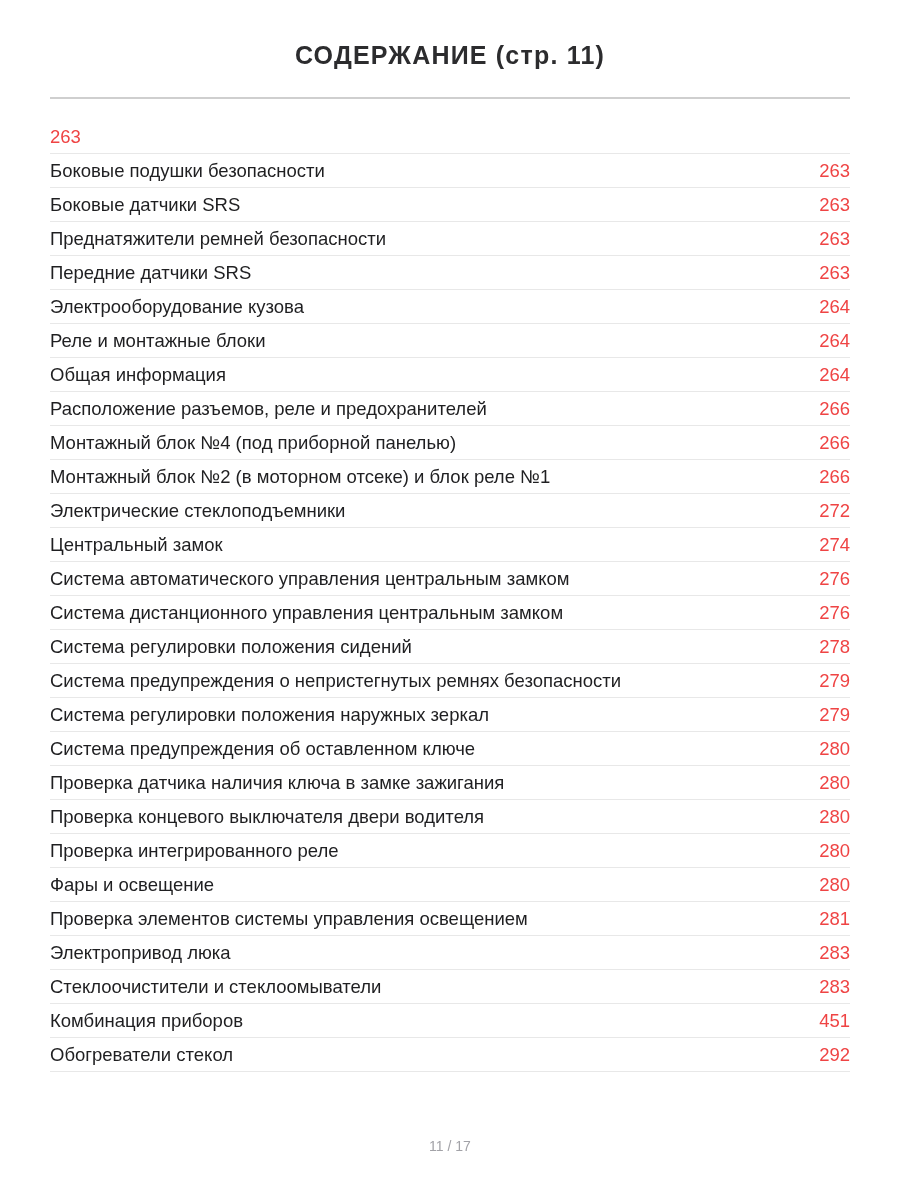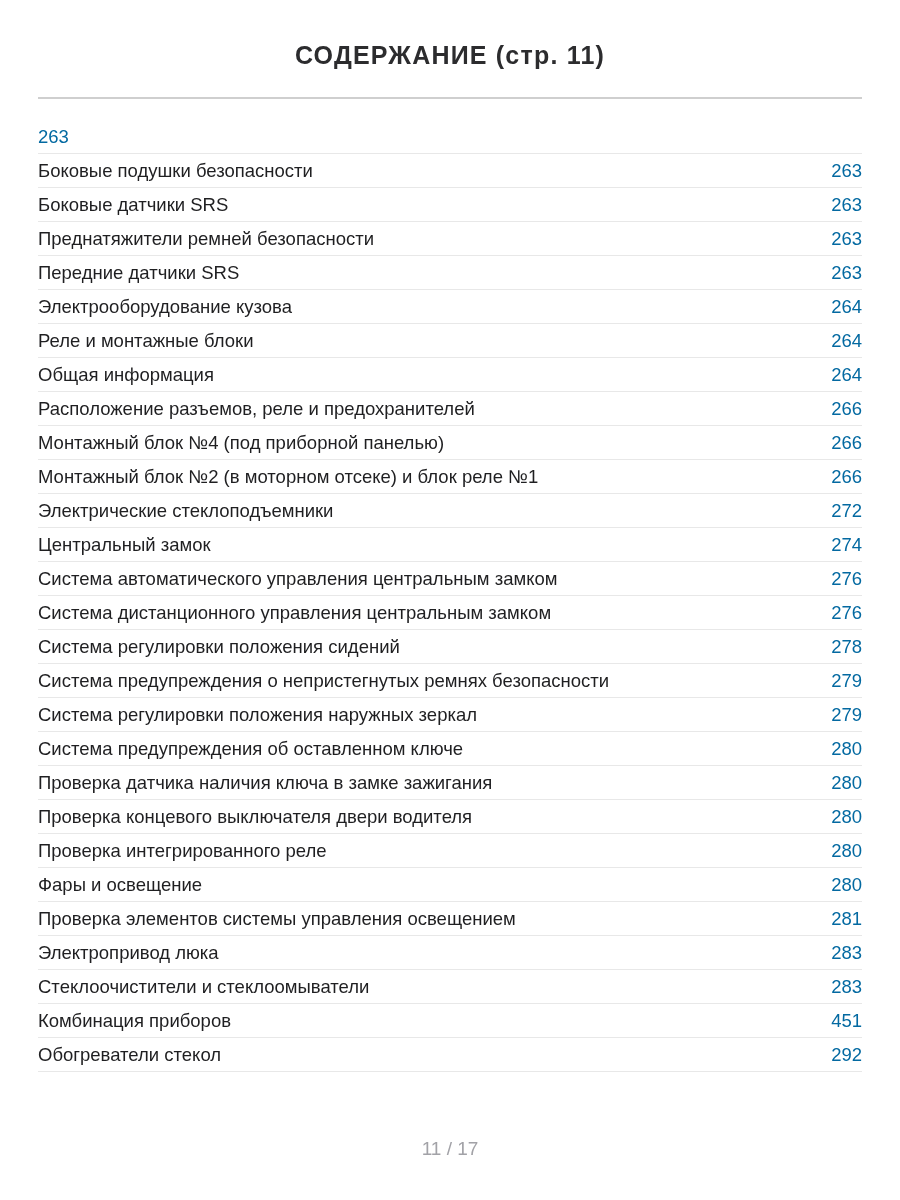--- a/index.html
+++ b/index.html
@@ -6,21 +6,21 @@
     margin: 0;
     padding: 0;
     background: #ffffff;
     font-family: "Liberation Sans", sans-serif;
     -webkit-font-smoothing: antialiased;
   }
   .page {
     width: 900px;
     height: 1200px;
     box-sizing: border-box;
-    padding: 0 38px;
+    padding: 0 50px;
     background: #ffffff;
     overflow: hidden;
   }
   .title {
     margin: 0;
     padding-top: 40px;
     height: 30px;
     line-height: 30px;
     text-align: center;
     font-size: 25px;
@@ -49,27 +49,27 @@
   .toc-label {
     font-size: 18.5px;
     color: #1f1f21;
     white-space: nowrap;
     overflow: hidden;
     text-overflow: ellipsis;
     padding-right: 20px;
   }
   .toc-page {
     font-size: 18.5px;
-    color: #0369a1;
+    color: #ef4444;
     flex: 0 0 auto;
   }
   .footer {
     margin-top: 66px;
     text-align: center;
-    font-size: 19px;
+    font-size: 14px;
     color: #a2a2a7;
   }
 </style>
 </head>
 <body>
 
 <div class="page">
   <h1 class="title">СОДЕРЖАНИЕ (стр. 11)</h1>
 
   <div class="title-divider"></div>

